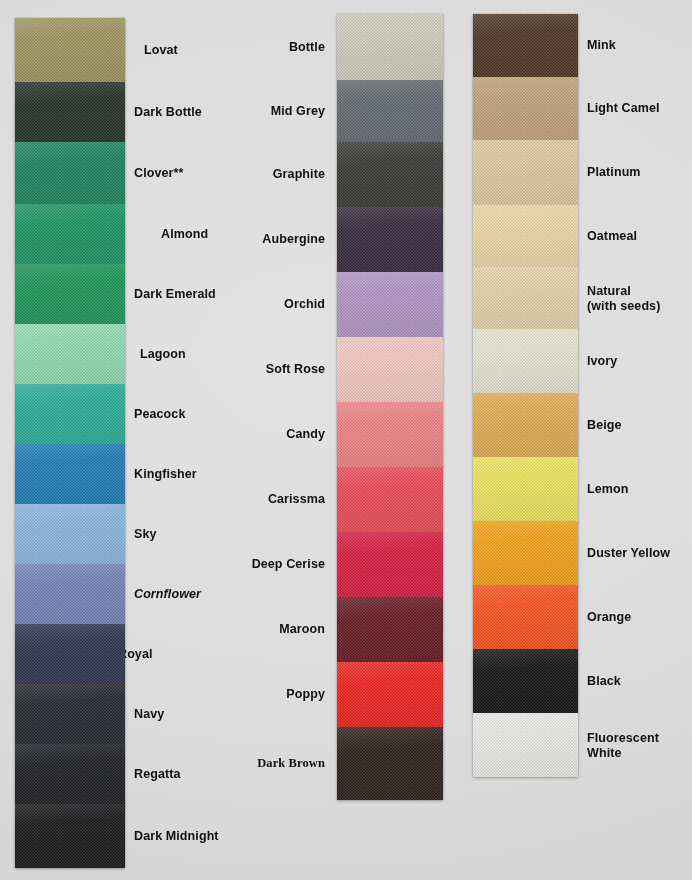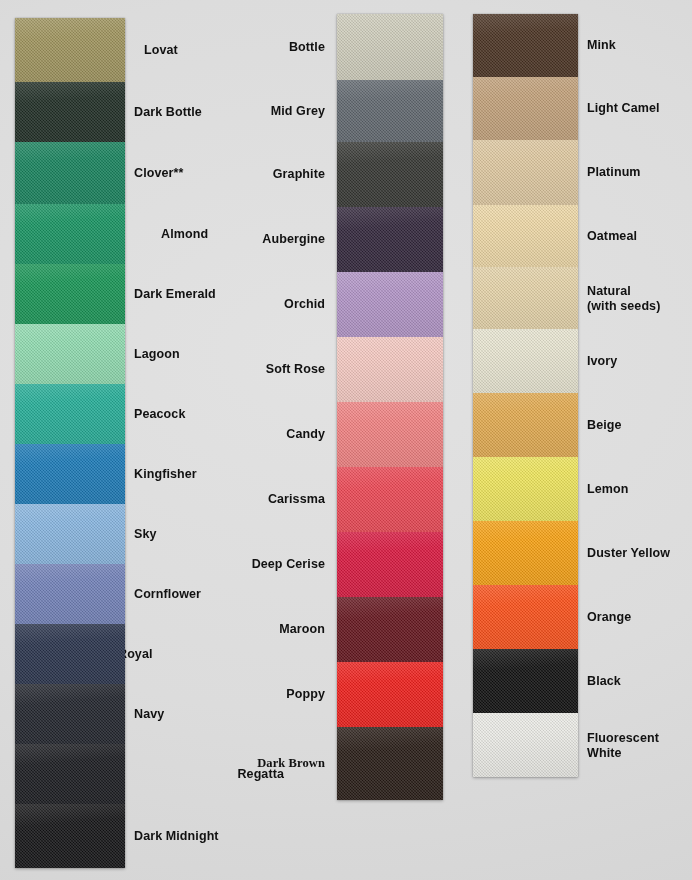--- a/index.html
+++ b/index.html
@@ -79,28 +79,28 @@
 
 <div id="chart-sheet"></div>
 
 <div id="chart-root">
     <div class="column">
       <div class="label left-aligned" style="left: 134px; width: 150px; top: 43px; margin-left: 10px;">Lovat</div>
       <div class="label left-aligned" style="left: 134px; width: 150px; top: 105px;">Dark Bottle</div>
       <div class="label left-aligned" style="left: 134px; width: 150px; top: 166px;">Clover**</div>
       <div class="label left-aligned" style="left: 134px; width: 150px; top: 227px; margin-left: 27px;">Almond</div>
       <div class="label left-aligned" style="left: 134px; width: 150px; top: 287px;">Dark Emerald</div>
-      <div class="label left-aligned" style="left: 134px; width: 150px; top: 347px;">Lagoon</div>
+      <div class="label left-aligned" style="left: 140px; width: 150px; top: 347px;">Lagoon</div>
       <div class="label left-aligned" style="left: 134px; width: 150px; top: 407px;">Peacock</div>
       <div class="label left-aligned" style="left: 134px; width: 150px; top: 467px;">Kingfisher</div>
       <div class="label left-aligned" style="left: 134px; width: 150px; top: 527px;">Sky</div>
-      <div class="label left-aligned" style="left: 134px; width: 150px; top: 587px;">Cornflower</div>
+      <div class="label left-aligned" style="left: 134px; width: 150px; top: 587px; font-style: italic;">Cornflower</div>
       <div class="label left-aligned" style="left: 118px; width: 150px; top: 647px;">Royal</div>
       <div class="label left-aligned" style="left: 134px; width: 150px; top: 707px;">Navy</div>
-      <div class="label left-aligned" style="left: 134px; width: 150px; top: 767px; text-align: right;">Regatta</div>
+      <div class="label left-aligned" style="left: 134px; width: 150px; top: 767px;">Regatta</div>
       <div class="label left-aligned" style="left: 134px; width: 150px; top: 829px;">Dark Midnight</div>
       <div class="strip" style="left: 15px; top: 18px; width: 110px;">
         <div class="swatch" title="Lovat" style="height: 64px; background: rgb(156, 145, 90);"></div>
         <div class="swatch" title="Dark Bottle" style="height: 60px; background: rgb(28, 42, 33);"></div>
         <div class="swatch" title="Clover**" style="height: 62px; background: rgb(20, 128, 90);"></div>
         <div class="swatch" title="Almond" style="height: 60px; background: rgb(20, 145, 95);"></div>
         <div class="swatch" title="Dark Emerald" style="height: 60px; background: rgb(21, 147, 83);"></div>
         <div class="swatch" title="Lagoon" style="height: 60px; background: rgb(142, 217, 174);"></div>
         <div class="swatch" title="Peacock" style="height: 60px; background: rgb(34, 171, 149);"></div>
         <div class="swatch" title="Kingfisher" style="height: 60px; background: rgb(24, 119, 181);"></div>

